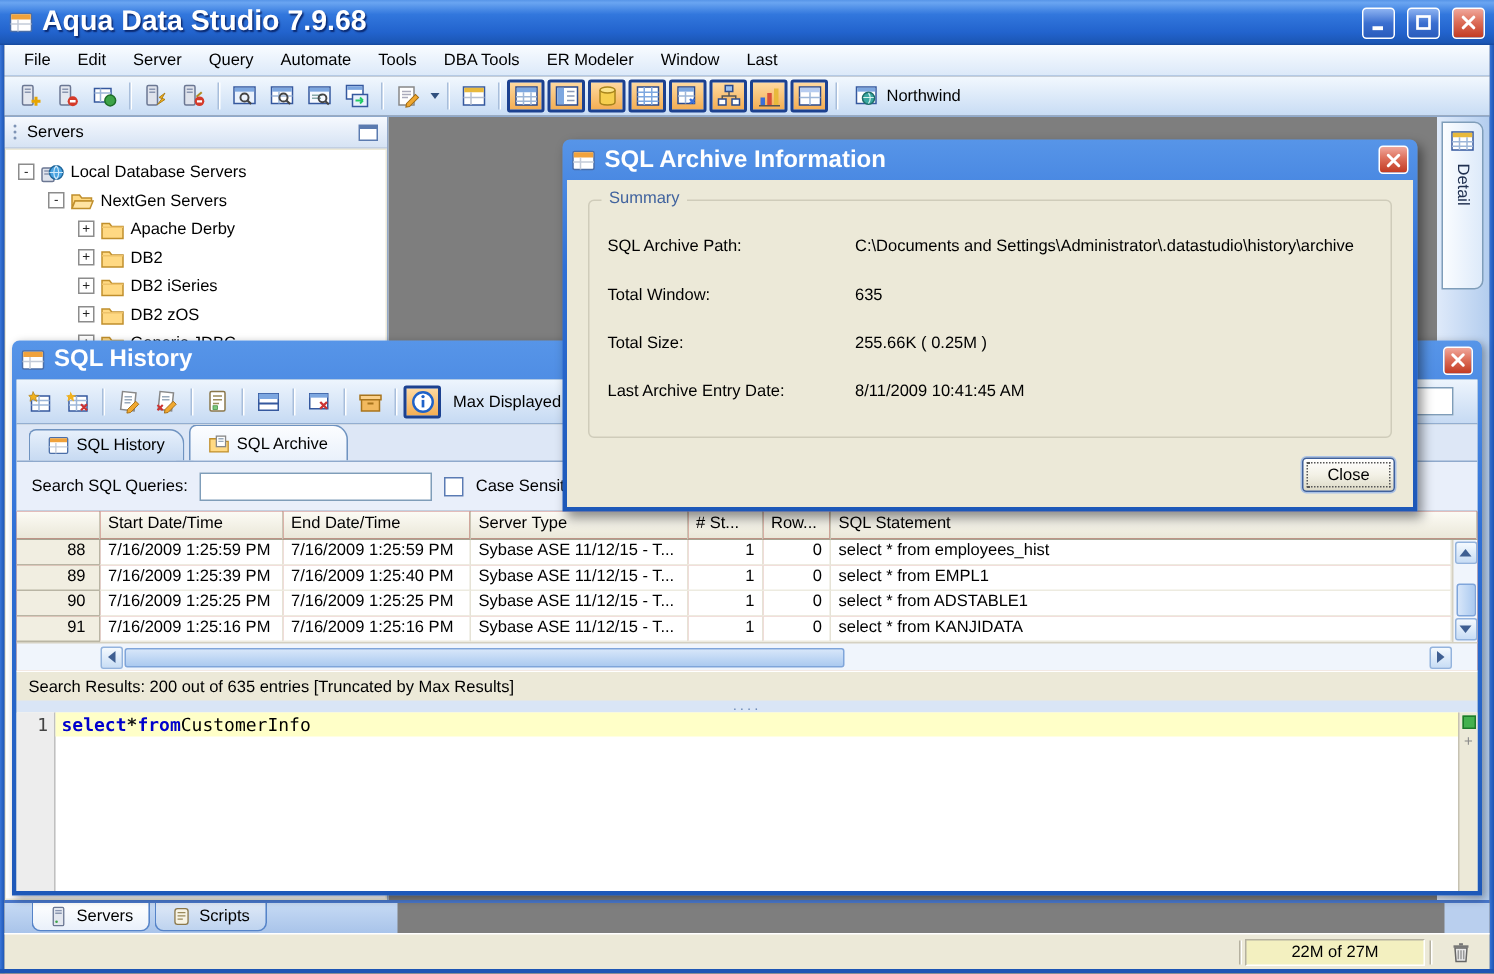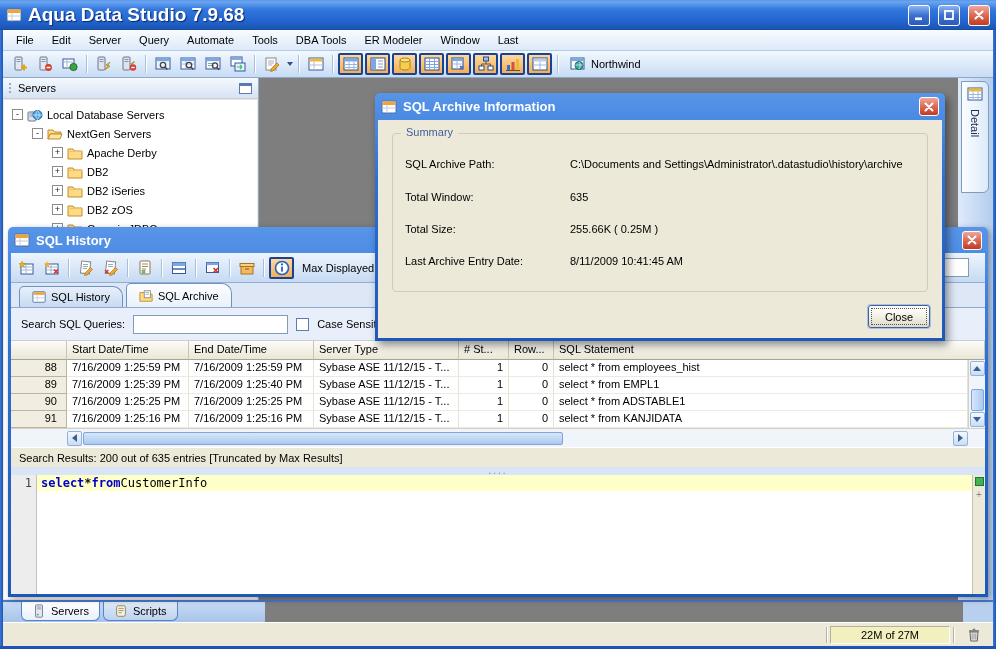--- a/index.html
+++ b/index.html
@@ -49,21 +49,21 @@
 
 
 .dstrip{position:absolute;left:958px;top:78px;width:35px;height:522px;background:linear-gradient(90deg,#dfeafa,#b3cdee);z-index:2;padding:3px 3px}
 .dtab{width:28px;height:112px;background:linear-gradient(90deg,#fbfdff,#ddeafa);border:1px solid #7f9db9;border-radius:0 6px 6px 0;
   display:flex;flex-direction:column;align-items:center;gap:7px;padding-top:4px}
 .vtext{writing-mode:vertical-rl;font-size:11px;color:#203050}
 
 
 .shw{position:absolute;left:8px;top:227px;width:980px;height:370px;z-index:10;border-radius:5px 5px 0 0;
   background:linear-gradient(180deg,#5795e8,#2e6fd6 35%,#1d58b8);box-shadow:2px 2px 6px rgba(0,0,0,.35)}
-.wtitle{height:26px;display:flex;align-items:center;gap:6px;padding:0 6px;color:#fff;font-weight:bold;font-size:13px}
+.wtitle{height:26px;display:flex;align-items:center;gap:6px;padding:0 6px;color:#fff;font-weight:bold;font-size:16px}
 .xbtn{margin-left:auto;width:20px;height:19px;border:1px solid #fff;border-radius:3px;
   background:linear-gradient(180deg,#f0a79b,#dd6f5a 45%,#c23a22);display:flex;align-items:center;justify-content:center}
 .shw-body{position:absolute;left:3px;right:3px;top:26px;bottom:3px;background:#ece9d8;display:flex;flex-direction:column;overflow:hidden}
 .shw-toolbar{height:30px;flex:none;background:linear-gradient(#eef5fd,#c6daf3);border-bottom:1px solid #93aed0;
   display:flex;align-items:center;gap:2px;padding:0 4px}
 .tinput{height:19px;border:1px solid #7f9db9;background:#fff;font:11px "Liberation Sans",sans-serif;padding:0 3px}
 .maxinput{flex:1;min-width:0;margin:0 12px 0 6px}
 .shw-tabs{height:25px;flex:none;background:#dde7f6;display:flex;align-items:flex-end;gap:3px;padding-left:8px;border-bottom:1px solid #8fa9cc}
 .xtab{height:21px;display:flex;align-items:center;gap:5px;padding:0 12px;border:1px solid #6f93c0;border-bottom:none;
   border-radius:5px 10px 0 0;background:linear-gradient(#e7f0fb,#c7daf2);white-space:nowrap}

